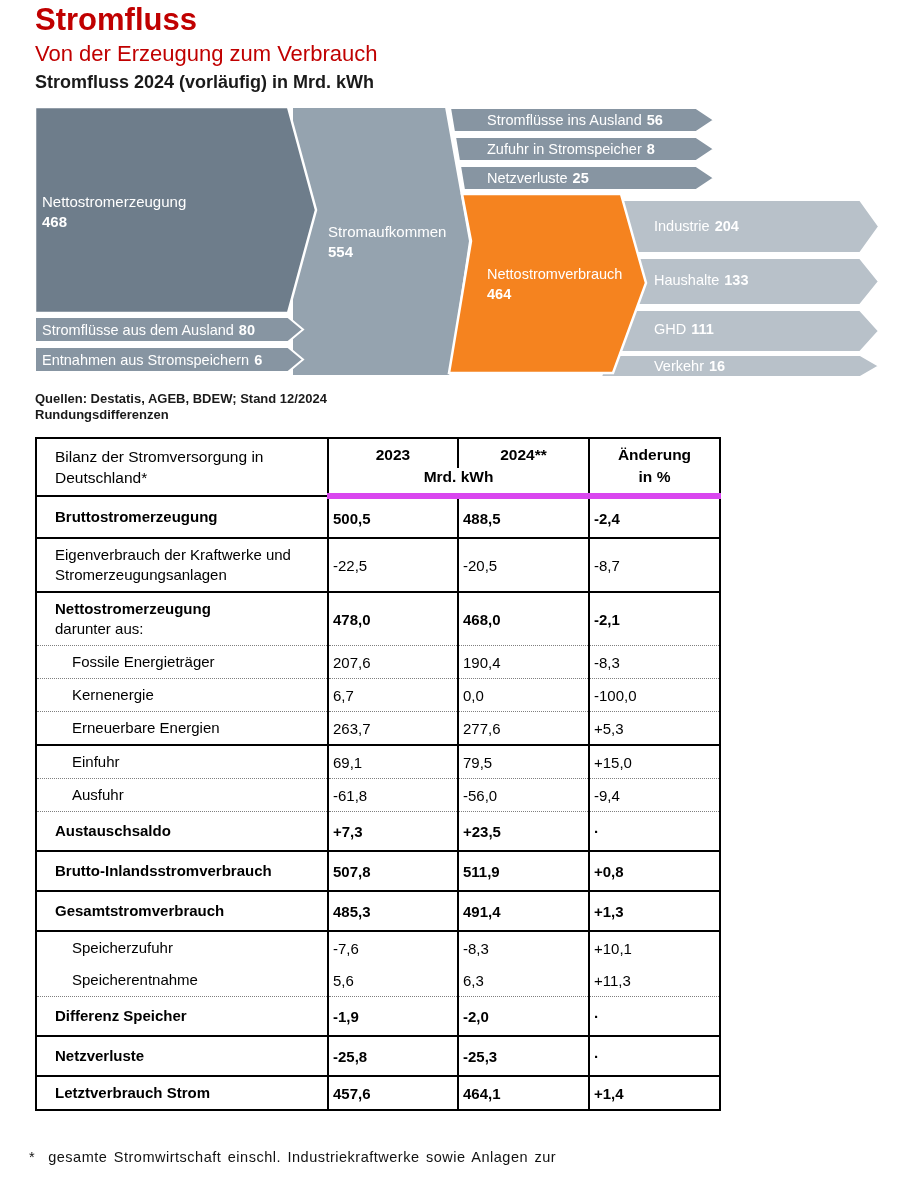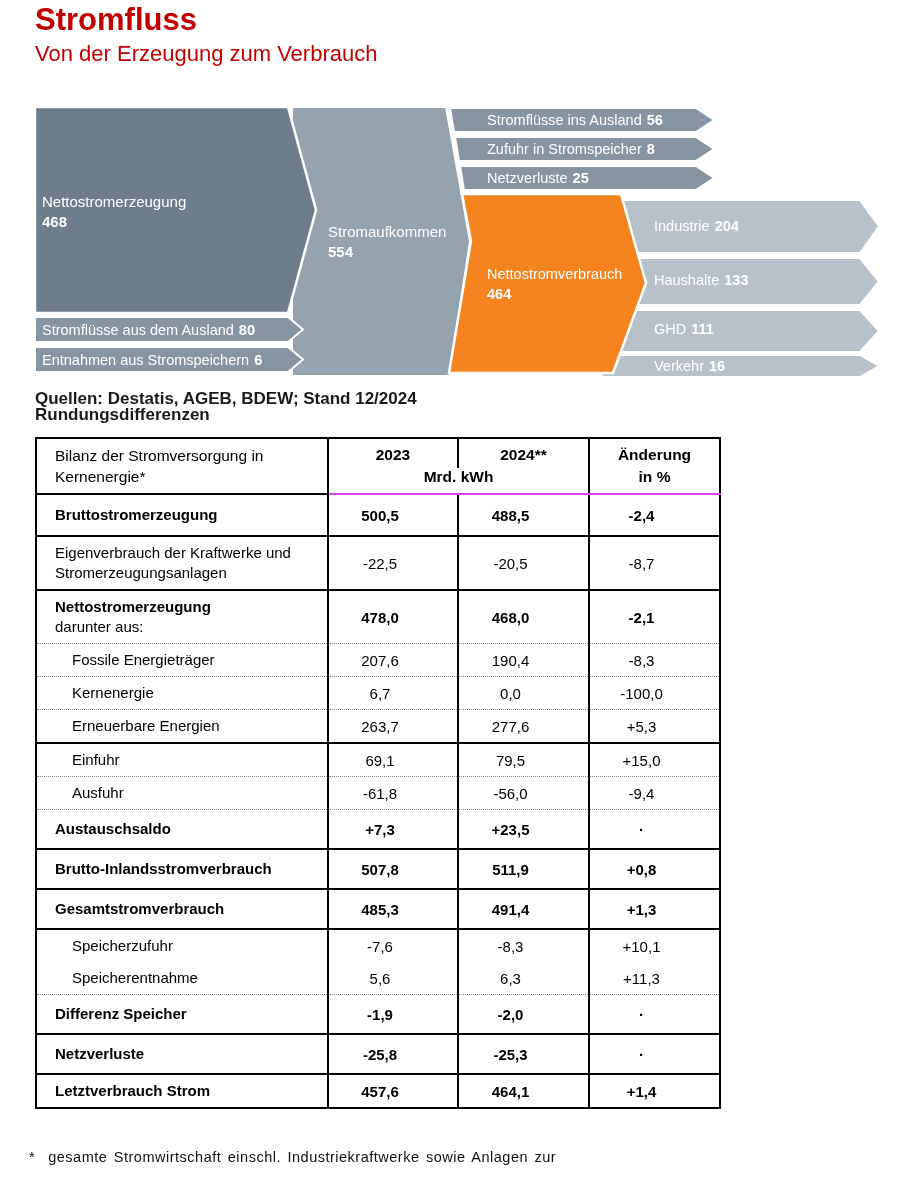--- a/index.html
+++ b/index.html
@@ -8,36 +8,36 @@
 
   .title{position:absolute;left:35px;top:2px;font-size:31px;font-weight:bold;color:#c00000;}
   .subtitle{position:absolute;left:35px;top:41px;font-size:22px;color:#c00000;}
   .chart-heading{position:absolute;left:35px;top:72px;font-size:18px;font-weight:bold;color:#1a1a1a;}
 
   svg.diagram{position:absolute;left:35px;top:106px;}
   svg.diagram text{fill:#ffffff;font-size:14.5px;font-family:"Liberation Sans",sans-serif;}
   svg.diagram text.big{font-size:15px;}
   svg.diagram .b{font-weight:bold;}
 
-  .note{position:absolute;left:35px;top:391px;font-size:17px;font-weight:bold;line-height:16px;color:#1a1a1a;}
+  .note{position:absolute;left:35px;top:391px;font-size:13px;font-weight:bold;line-height:16px;color:#1a1a1a;}
 
   table.balance{position:absolute;left:35px;top:437px;width:684px;border-collapse:collapse;table-layout:fixed;
     border:2px solid #000;font-size:15px;}
   table.balance th,table.balance td{vertical-align:middle;}
   th.c{font-weight:bold;text-align:center;font-size:15.5px;}
   th.lblh{font-weight:normal;text-align:left;padding:6px 6px 6px 18px;font-size:15.5px;line-height:21px;
     border-right:2px solid #000;border-bottom:2px solid #000;}
   tr.hrow1 th.c{padding:7px 2px 4px 2px;}
   tr.hrow2 th.c{padding:0 2px 7px 2px;}
   tr.hrow1 th.seg{border-left:2px solid #000;}
   th.bl{border-left:2px solid #000;}
-  tr.hrow2 th{border-bottom:2px solid #d946ef;}
+  tr.hrow2 th{border-bottom:6px solid #d946ef;}
 
   td.lbl{padding:6px 6px 6px 18px;line-height:20px;}
-  td.num{text-align:center;padding:6px 30px 6px 4px;border-left:2px solid #000;}
+  td.num{text-align:left;padding:6px 30px 6px 4px;border-left:2px solid #000;}
   tr.major td{font-weight:bold;}
   tr.big td.lbl, tr.big td.num{padding-top:10px;padding-bottom:10px;border-radius:16px;}
   tr.mid td.lbl, tr.mid td.num{padding-top:9px;padding-bottom:9px;}
   tr.sub td.lbl{padding-left:35px;}
   .l2n{font-weight:normal;}
   tr.s td{border-bottom:2px solid #000;}
   tr.d td{border-bottom:1px dotted #7f7f7f;}
   tr.n td{border-bottom:none;}
 
   .footnotes{position:absolute;left:29px;top:1097px;font-size:14.5px;line-height:24px;color:#111;
@@ -45,20 +45,21 @@
   .quellen{position:absolute;left:29px;top:1172px;font-size:14.5px;color:#111;letter-spacing:0.5px;
     word-spacing:2px;white-space:pre;}
 </style>
 </head>
 <body>
 
 <div class="page">
 
   <div class="title">Stromfluss</div>
   <div class="subtitle">Von der Erzeugung zum Verbrauch</div>
+  <div class="chart-heading">Stromfluss 2024 (vorläufig) in Mrd. kWh</div>
 
   <svg class="diagram" width="846" height="272" viewBox="35 106 846 272">
 
     <polygon points="292,107 446,107 470,241 450,376 292,376" fill="#95a3af" stroke="#fff" stroke-width="2"></polygon>
 
     <polygon points="35,107 288,107 316,210 288,313 35,313" fill="#6e7d8b" stroke="#fff" stroke-width="2.5"></polygon>
 
     <polygon points="35,317 288,317 303,329.5 288,342 35,342" fill="#8795a2" stroke="#fff" stroke-width="2"></polygon>
     <polygon points="35,347 288,347 303,359.5 288,372 35,372" fill="#8795a2" stroke="#fff" stroke-width="2"></polygon>
 
@@ -104,21 +105,21 @@
     <colgroup>
         <col style="width:292px">
         <col style="width:130px">
         <col style="width:131px">
         <col style="width:131px">
       </colgroup>
     <tbody>
     <tr class="hrow1">
       <th class="lblh" rowspan="2">
         <div>Bilanz der Stromversorgung in</div>
-        <div>Kernenergie*</div>
+        <div>Deutschland*</div>
       </th>
       <th class="c">2023</th>
       <th class="c seg">2024**</th>
       <th class="c bl">Änderung</th>
     </tr>
     <tr class="hrow2">
       <th class="c bl" colspan="2">Mrd. kWh</th>
       <th class="c bl">in %</th>
     </tr>
 

